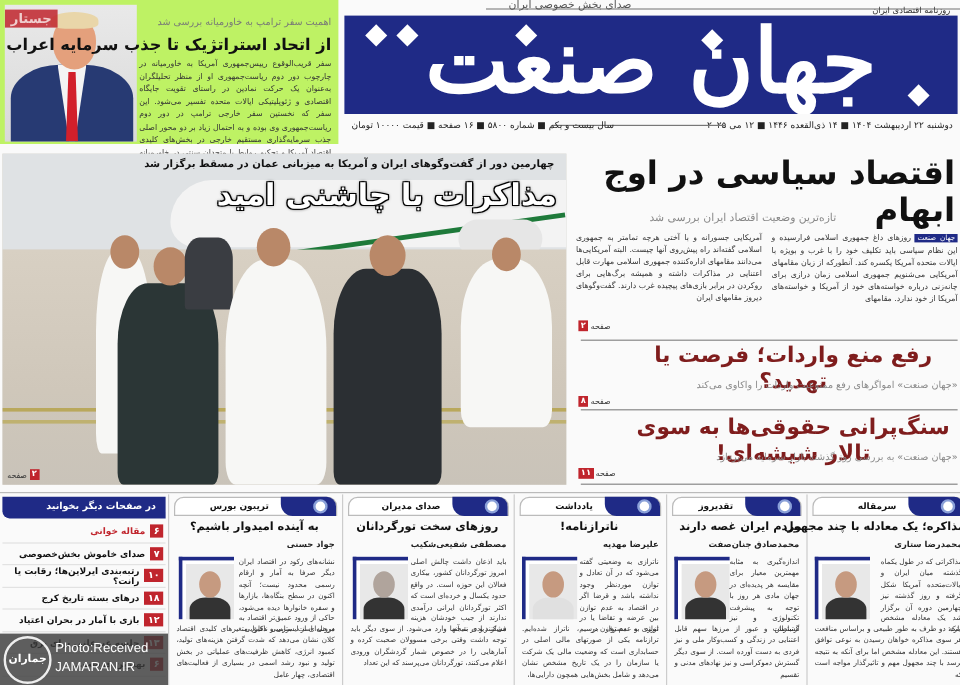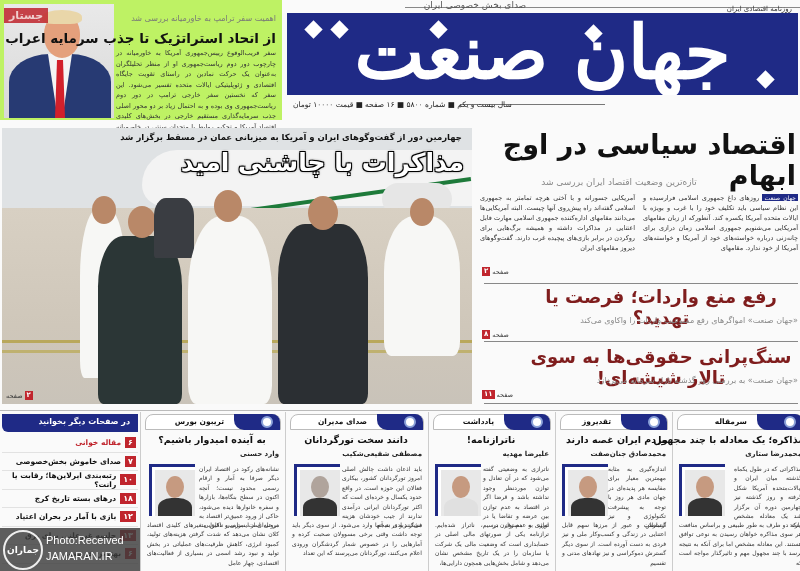--- a/index.html
+++ b/index.html
@@ -101,20 +101,21 @@
   <div class="mast-tagline">صدای بخش خصوصی ایران</div>
   <div class="mast-type">روزنامه اقتصادی ایران</div>
   <div class="mast-bar">
     <div class="mast-logo">جهان صنعت</div>
     <div class="mast-diamond" style="left:20px;top:10px"></div>
     <div class="mast-diamond" style="left:46px;top:10px"></div>
     <div class="mast-diamond" style="left:145px;top:10px"></div>
     <div class="mast-diamond" style="left:300px;top:14px"></div>
     <div class="mast-diamond" style="left:472px;top:60px"></div>
   </div>
+  <div class="mast-dateline">دوشنبه ۲۲ اردیبهشت ۱۴۰۴ ■ ۱۴ ذی‌القعده ۱۴۴۶ ■ ۱۲ می ۲۰۲۵</div>
   <div class="mast-sep"></div>
   <div class="mast-issueline">سال بیست و یکم ■ شماره ۵۸۰۰ ■ ۱۶ صفحه ■ قیمت ۱۰۰۰۰ تومان</div>
 </div>
 
 <div class="trump-box">
   <div class="trump-photo">
     <div class="trump-suit"></div>
     <div class="trump-shirt"></div>
     <div class="trump-tie"></div>
     <div class="trump-head"></div>
@@ -262,41 +263,41 @@
     <div class="col-body-full">تولید و مصرف برسیم، ناتراز شده‌ایم. ترازنامه یکی از صورتهای مالی اصلی در حسابداری است که وضعیت مالی یک شرکت یا سازمان را در یک تاریخ مشخص نشان می‌دهد و شامل بخش‌هایی همچون دارایی‌ها،</div>
   </div>
 
   <div class="col" style="left:285px;width:143px">
     <div class="col-head">
       <div class="col-head-tab">
           <div class="col-icon"></div>
         </div>
       <div class="col-head-label">صدای مدیران</div>
     </div>
-    <div class="col-title" style="text-align:center">دانند سخت تورگردانان</div>
+    <div class="col-title" style="text-align:center">روزهای سخت تورگردانان</div>
     <div class="col-author">مصطفی شفیعی‌شکیب</div>
     <div class="portrait" style="left:8px">
         <div class="portrait-inner">
           <div class="p-body"></div>
           <div class="p-head" style="background:#b0a49c"></div>
         </div>
       </div>
     <div class="col-body" style="right:6px;width:80px">باید اذعان داشت چالش اصلی امروز تورگردانان کشور، بیکاری فعالان این حوزه است. در واقع حدود یکسال و خرده‌ای است که اکثر تورگردانان ایرانی درآمدی ندارند از جیب خودشان هزینه می‌کنند و در نتیجه</div>
     <div class="col-body-full">فشار زیادی به آنها وارد می‌شود. از سوی دیگر باید توجه داشت وقتی برخی مسوولان صحبت کرده و آمارهایی را در خصوص شمار گردشگران ورودی اعلام می‌کنند، تورگردانان می‌پرسند که این تعداد</div>
   </div>
 
   <div class="col" style="left:140px;width:145px">
     <div class="col-head">
       <div class="col-head-tab">
           <div class="col-icon"></div>
         </div>
       <div class="col-head-label">تریبون بورس</div>
     </div>
     <div class="col-title" style="text-align:center">به آینده امیدوار باشیم؟</div>
-    <div class="col-author">وارد حسنی</div>
+    <div class="col-author">جواد حسنی</div>
     <div class="portrait" style="left:8px">
         <div class="portrait-inner">
           <div class="p-body"></div>
           <div class="p-head"></div>
         </div>
       </div>
     <div class="col-body" style="right:6px;width:80px">نشانه‌های رکود در اقتصاد ایران دیگر صرفا به آمار و ارقام رسمی محدود نیست؛ آنچه اکنون در سطح بنگاه‌ها، بازارها و سفره خانوارها دیده می‌شود، حاکی از ورود عمیق‌تر اقتصاد به مرحله‌ای از ایستایی و ناکارایی</div>
     <div class="col-body-full">درونی است. بررسی دقیق متغیرهای کلیدی اقتصاد کلان نشان می‌دهد که شدت گرفتن هزینه‌های تولید، کمبود انرژی، کاهش ظرفیت‌های عملیاتی در بخش تولید و نبود رشد اسمی در بسیاری از فعالیت‌های اقتصادی، چهار عامل</div>
   </div>
 

